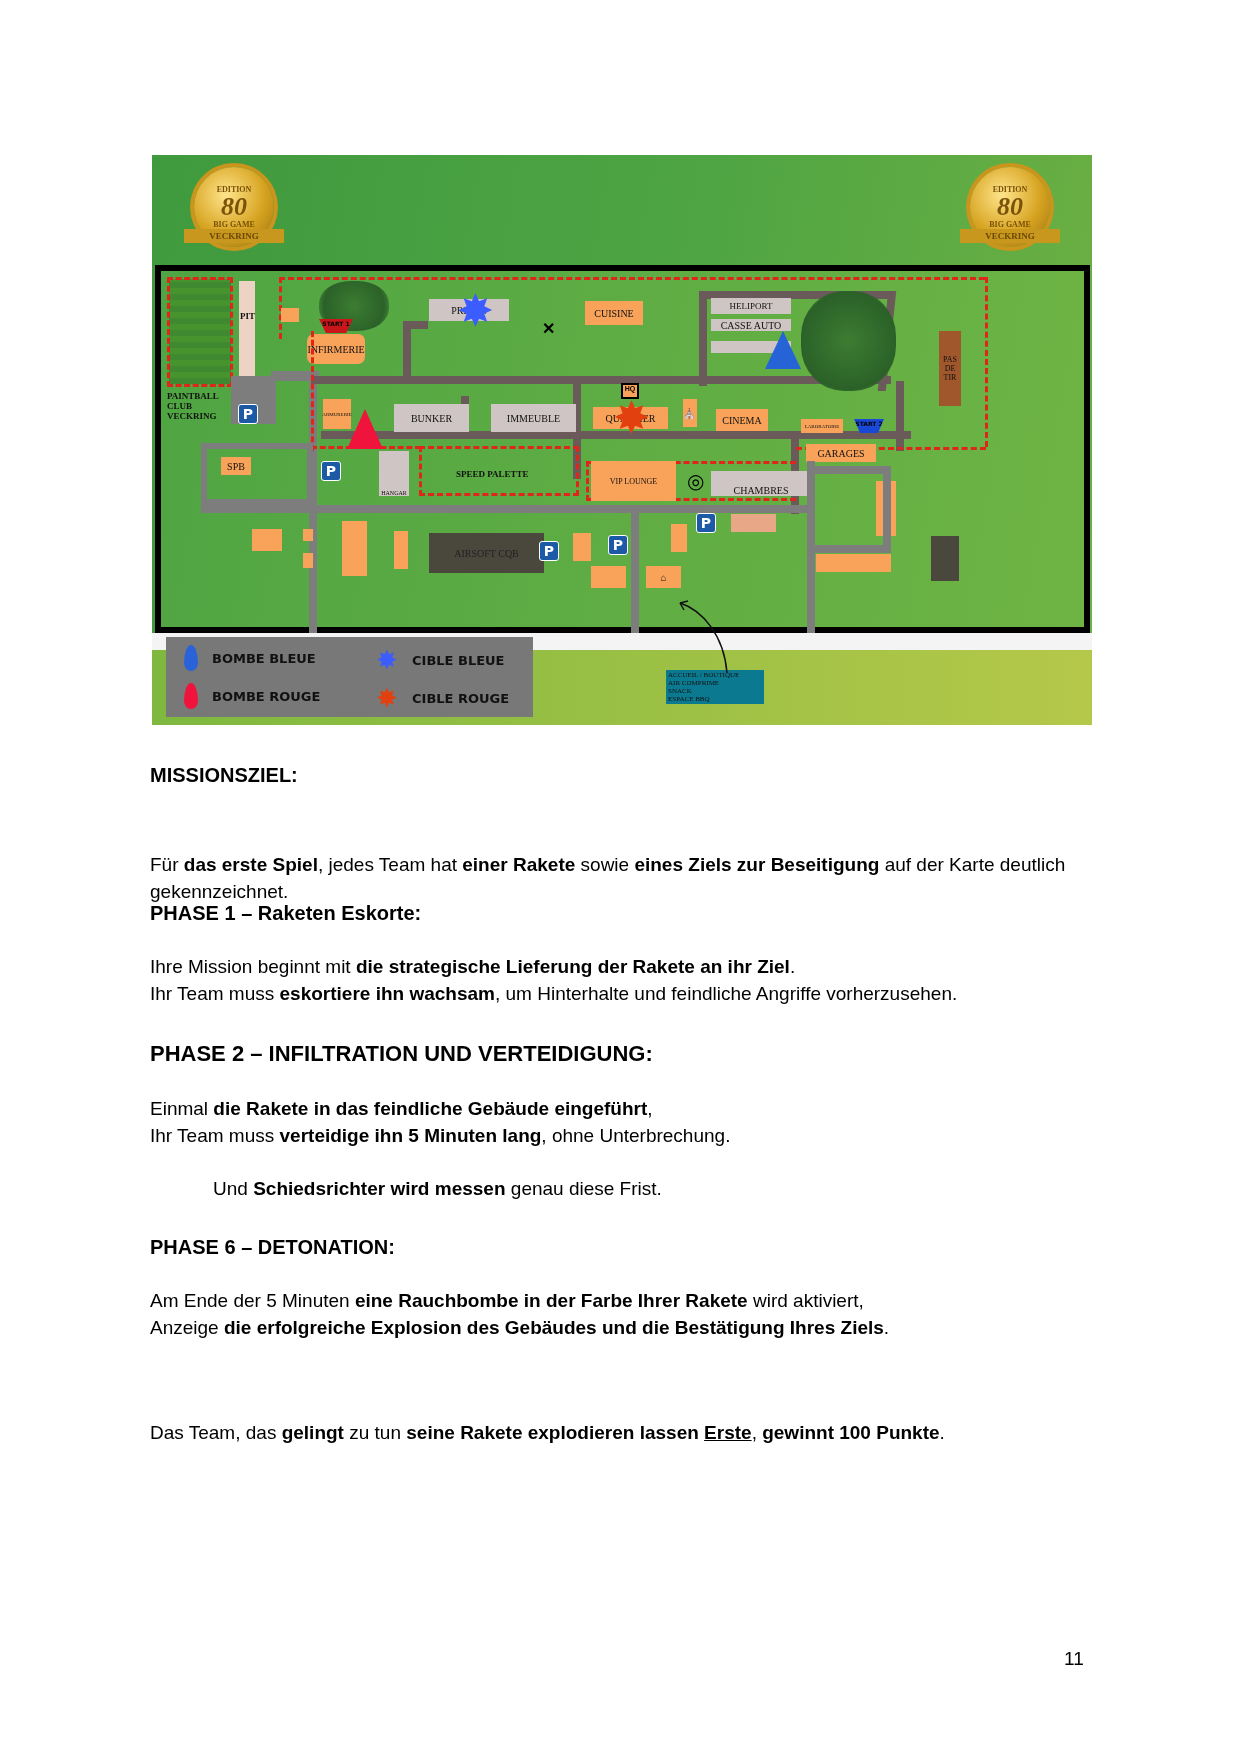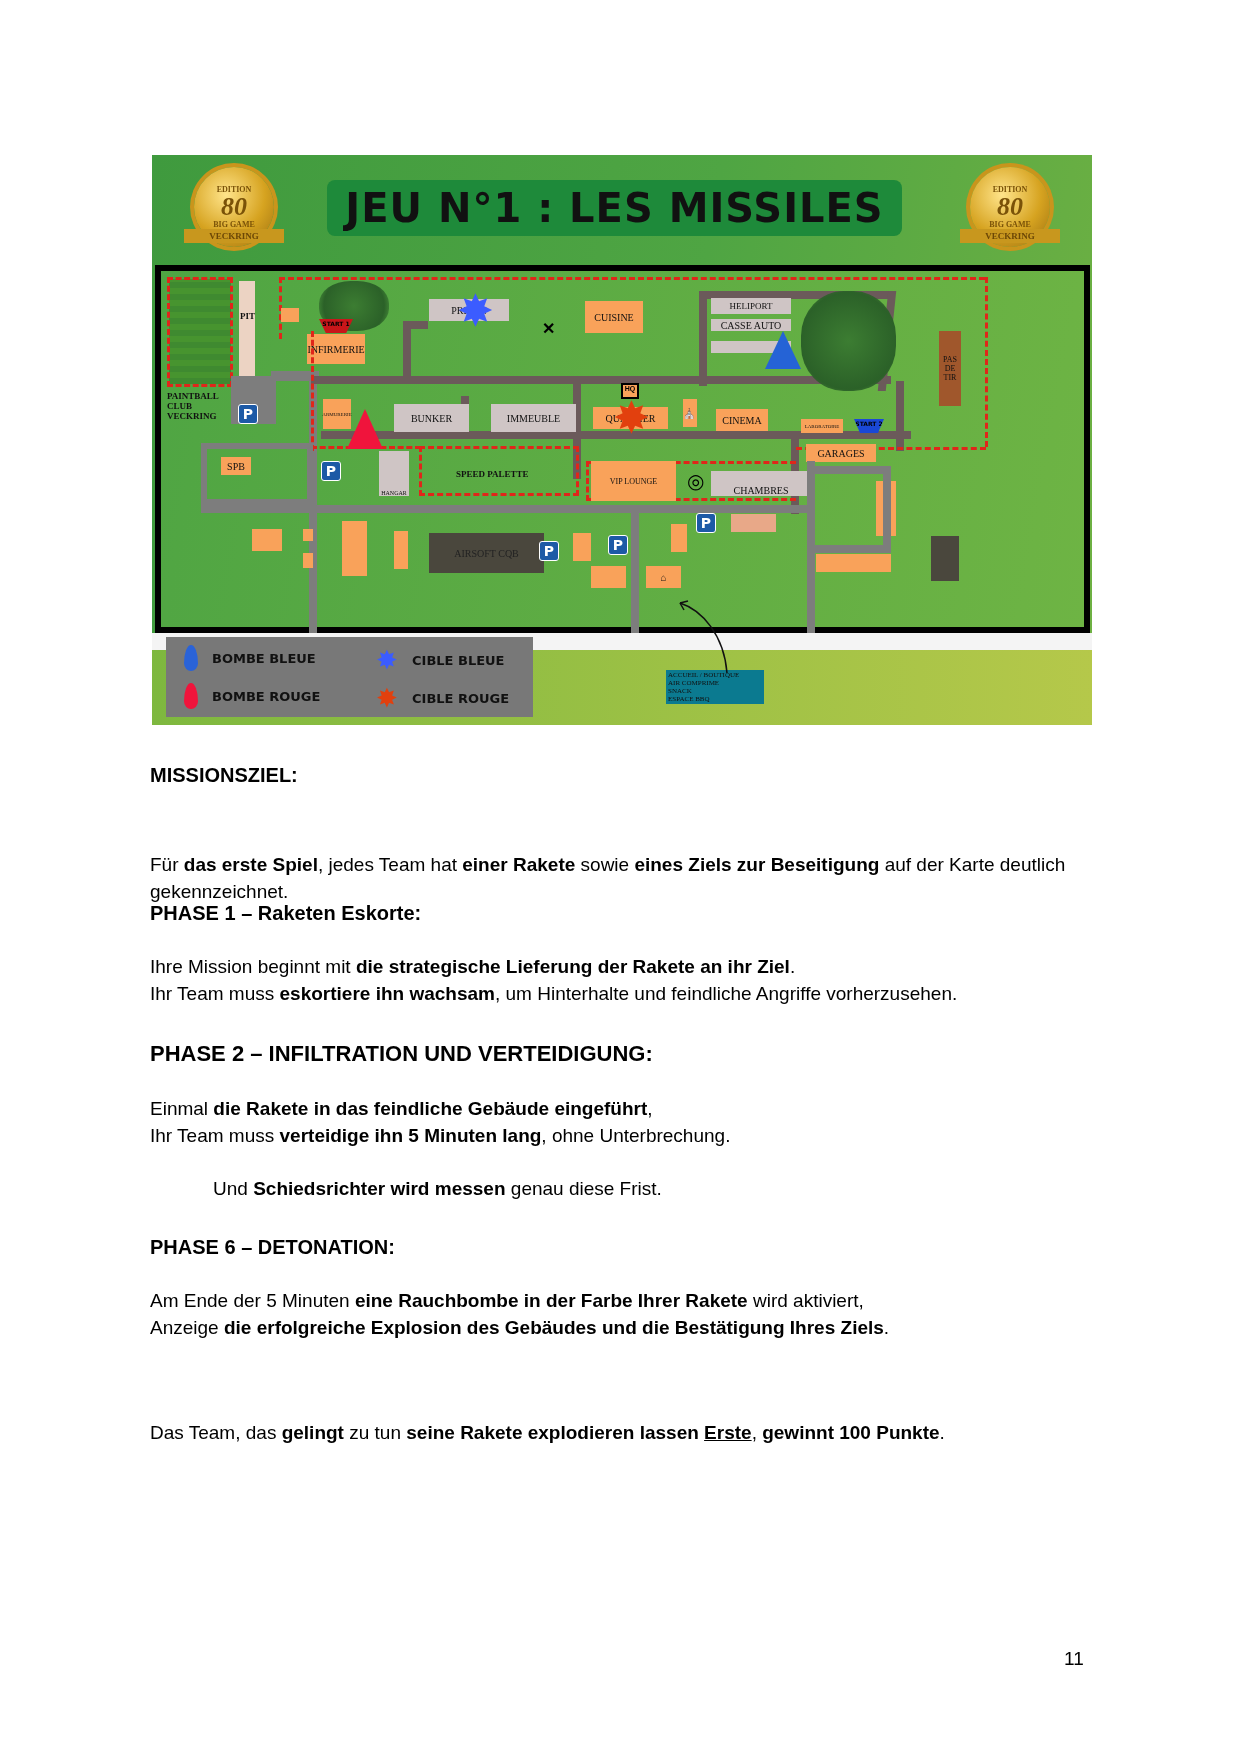--- a/index.html
+++ b/index.html
@@ -41,21 +41,20 @@
 </head>
 <body>
 
 <div class="map">
   <div class="medal" style="left:42px;">
     <span class="m1">EDITION</span>
     <span class="m2">80</span>
     <span class="m3">BIG GAME</span>
     <span class="ribbon">VECKRING</span>
   </div>
-  <div class="banner-title">JEU N°1 : LES MISSILES</div>
   <div class="medal" style="left:818px;">
     <span class="m1">EDITION</span>
     <span class="m2">80</span>
     <span class="m3">BIG GAME</span>
     <span class="ribbon">VECKRING</span>
   </div>
 
   <div class="field">
 
     <div style="position:absolute;left:8px;top:8px;width:62px;height:105px;background:repeating-linear-gradient(0deg,#3f8a30 0 6px,#47942f 6px 12px);"></div>
@@ -67,38 +66,38 @@
     <div class="park" style="left:77px;top:133px;">P</div>
     <div class="road g" style="left:110px;top:100px;width:48px;height:10px;"></div>
     <div class="road g" style="left:148px;top:100px;width:8px;height:270px;"></div>
 
     <div class="dash" style="left:118px;top:6px;width:706px;height:2px;border-width:3px 0 0 0;"></div>
     <div class="dash" style="left:118px;top:6px;width:2px;height:62px;border-width:0 0 0 3px;"></div>
     <div class="dash" style="left:824px;top:6px;width:2px;height:170px;border-width:0 0 0 3px;"></div>
     <div class="tree" style="left:158px;top:10px;width:70px;height:50px;"></div>
     <div class="bld" style="left:120px;top:37px;width:18px;height:14px;"></div>
     <div style="position:absolute;left:158px;top:48px;width:34px;height:14px;background:#c8161a;clip-path:polygon(0 0,100% 0,80% 100%,20% 100%);color:#000;font-family:'DejaVu Sans',sans-serif;font-weight:bold;font-size:6px;text-align:center;line-height:10px;">START 1</div>
-    <div class="bld" style="left:146px;top:63px;width:58px;height:30px;">INFIRMERIE</div>
+    <div class="bld" style="left:146px;top:63px;width:58px;height:30px;border-radius:7px;">INFIRMERIE</div>
 
     <div class="road" style="left:150px;top:105px;width:580px;height:8px;"></div>
     <div class="road" style="left:242px;top:50px;width:8px;height:60px;"></div>
     <div class="road" style="left:242px;top:50px;width:25px;height:8px;"></div>
     <div class="road" style="left:538px;top:20px;width:8px;height:95px;"></div>
     <div class="road" style="left:538px;top:20px;width:190px;height:8px;"></div>
     <div class="road" style="left:722px;top:20px;width:8px;height:100px;transform:skewX(-6deg);"></div>
     <div class="road" style="left:735px;top:110px;width:8px;height:70px;"></div>
     <div class="road" style="left:160px;top:160px;width:590px;height:8px;"></div>
     <div class="road" style="left:300px;top:125px;width:8px;height:40px;"></div>
     <div class="road" style="left:412px;top:110px;width:8px;height:98px;"></div>
     <div class="road" style="left:630px;top:165px;width:8px;height:78px;"></div>
 
     <div class="bld grey" style="left:268px;top:28px;width:80px;height:22px;">PRISON</div>
     <div class="star" style="left:296px;top:18px;color:#3b5cff;">✸</div>
     <div style="position:absolute;left:381px;top:48px;font-size:16px;font-weight:bold;">✕</div>
-    <div class="bld" style="left:424px;top:30px;width:58px;height:32px;">CUISINE</div>
+    <div class="bld" style="left:424px;top:30px;width:58px;height:24px;">CUISINE</div>
     <div class="bld grey" style="left:550px;top:27px;width:80px;height:16px;font-size:9px;">HELIPORT</div>
     <div class="bld grey" style="left:550px;top:48px;width:80px;height:12px;font-size:10px;">CASSE AUTO</div>
     <div class="bld grey" style="left:550px;top:70px;width:80px;height:12px;"></div>
     <div class="cone" style="left:604px;top:60px;border-bottom:38px solid #2563d6;"></div>
     <div class="tree" style="left:640px;top:20px;width:95px;height:100px;"></div>
     <div class="bld" style="left:778px;top:60px;width:22px;height:75px;background:#a0572c;font-size:8px;line-height:9px;">PAS DE TIR</div>
 
     <div class="dash" style="left:150px;top:60px;width:2px;height:120px;border-width:0 0 0 3px;"></div>
     <div class="dash" style="left:150px;top:175px;width:110px;height:2px;border-width:3px 0 0 0;"></div>
     <div class="dash" style="left:258px;top:175px;width:160px;height:50px;"></div>

